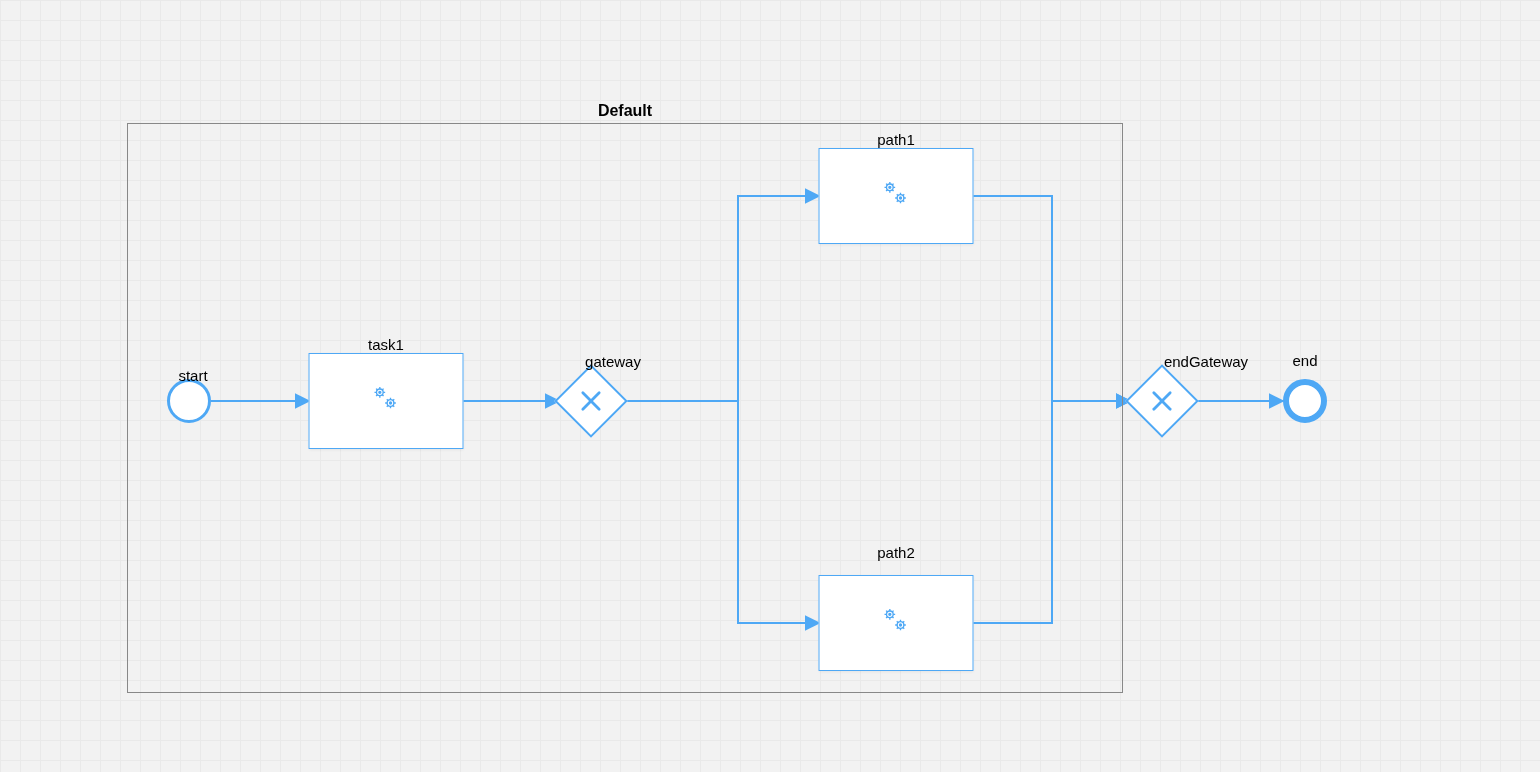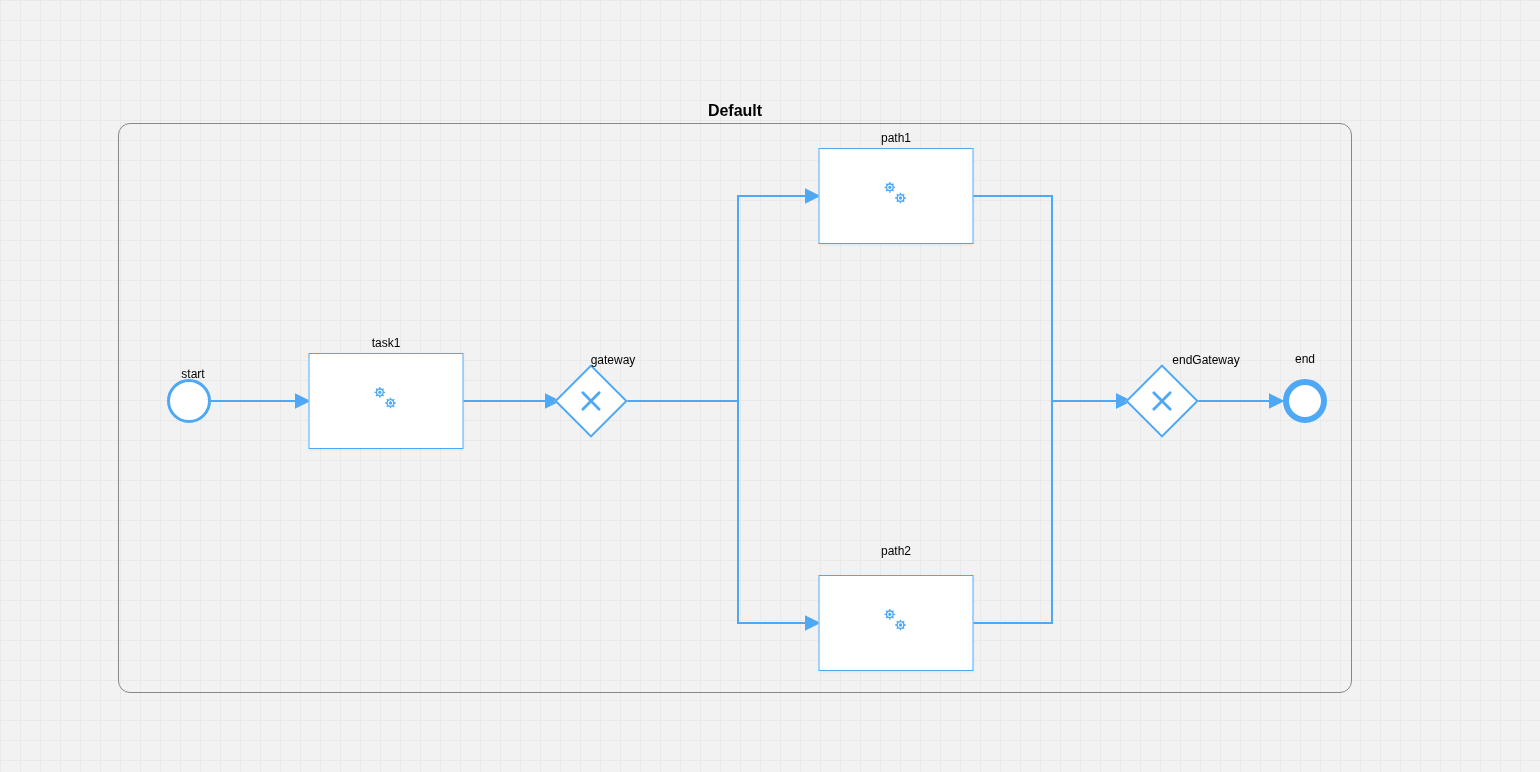--- a/index.html
+++ b/index.html
@@ -4,21 +4,21 @@
 <style>
   html,body{margin:0;padding:0;width:1540px;height:772px;font-family:Arial,Helvetica,sans-serif;background:#f2f2f2;}
   .canvas{position:relative;width:1540px;height:772px;
     background-image:
       linear-gradient(#e9e9e9 1px,transparent 1px),
       linear-gradient(90deg,#e9e9e9 1px,transparent 1px);
     background-size:20px 20px;
   }
   .pool{position:absolute;border:1px solid #888;box-sizing:border-box;}
   .pool-title{position:absolute;top:-22px;left:0;right:0;text-align:center;font-weight:bold;font-size:16px;color:#000;}
-  .node-label{position:absolute;font-size:12px;color:#000;text-align:left;transform:translateX(-50%);}
+  .node-label{position:absolute;font-size:15px;color:#000;text-align:left;transform:translateX(-50%);}
   .event{position:absolute;width:44px;height:44px;border-radius:50%;background:#fff;box-sizing:border-box;transform:translate(-50%,-50%);}
   .start-event{border:3px solid #4ea8f5;}
   .end-event{border:6px solid #4ea8f5;}
   .task{position:absolute;background:#fff;border:1px solid #4ea8f5;box-shadow:0 1px 3px rgba(0,0,0,0.06);transform:translate(-50%,-50%);display:flex;align-items:center;justify-content:center;}
   .gateway{position:absolute;width:48px;height:48px;transform:translate(-50%,-50%) rotate(45deg);background:#fff;border:2px solid #4ea8f5;}
   .gateway .x{position:absolute;inset:0;transform:rotate(-45deg);display:flex;align-items:center;justify-content:center;}
   .gateway .x svg{width:28px;height:28px;}
   .gears svg{width:32px;height:32px;}
 </style>
 </head>
@@ -34,21 +34,21 @@
     </defs>
   <path d="M211 401 L309 401" fill="none" stroke="#4ea8f5" stroke-width="2" marker-end="url(#arrow)"></path>
       <path d="M463 401 L559 401" fill="none" stroke="#4ea8f5" stroke-width="2" marker-end="url(#arrow)"></path>
       <path d="M623 401 L738 401 L738 196 L819 196" fill="none" stroke="#4ea8f5" stroke-width="2" marker-end="url(#arrow)"></path>
       <path d="M623 401 L738 401 L738 623 L819 623" fill="none" stroke="#4ea8f5" stroke-width="2" marker-end="url(#arrow)"></path>
       <path d="M973 196 L1052 196 L1052 401 L1130 401" fill="none" stroke="#4ea8f5" stroke-width="2" marker-end="url(#arrow)"></path>
       <path d="M973 623 L1052 623 L1052 401 L1130 401" fill="none" stroke="#4ea8f5" stroke-width="2" marker-end="url(#arrow)"></path>
       <path d="M1194 401 L1283 401" fill="none" stroke="#4ea8f5" stroke-width="2" marker-end="url(#arrow)"></path>
     </svg>
 
-  <div id="pool" class="pool" style="left: 118px; top: 123px; width: 1234px; height: 570px; border-radius: 12px;">
+  <div id="pool" class="pool" style="left: 127px; top: 123px; width: 996px; height: 570px;">
     <div class="pool-title">Default</div>
   </div>
 
   <div id="n-start" class="event start-event" style="left: 189px; top: 401px;"></div>
   <div id="l-start" class="node-label" style="left: 193px; top: 367px;">start</div>
 
   <div id="n-task1" class="task" style="left: 386px; top: 401px; width: 153px; height: 94px;">
     <span class="gears"><svg viewBox="0 0 48 48" fill="none" stroke="#4ea8f5" stroke-width="2">
 <g transform="translate(14,14)">
 <circle cx="0" cy="0" r="5"></circle>

